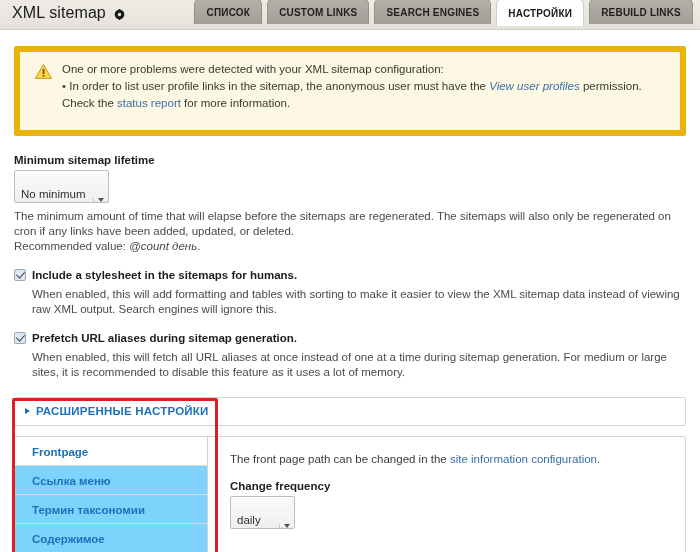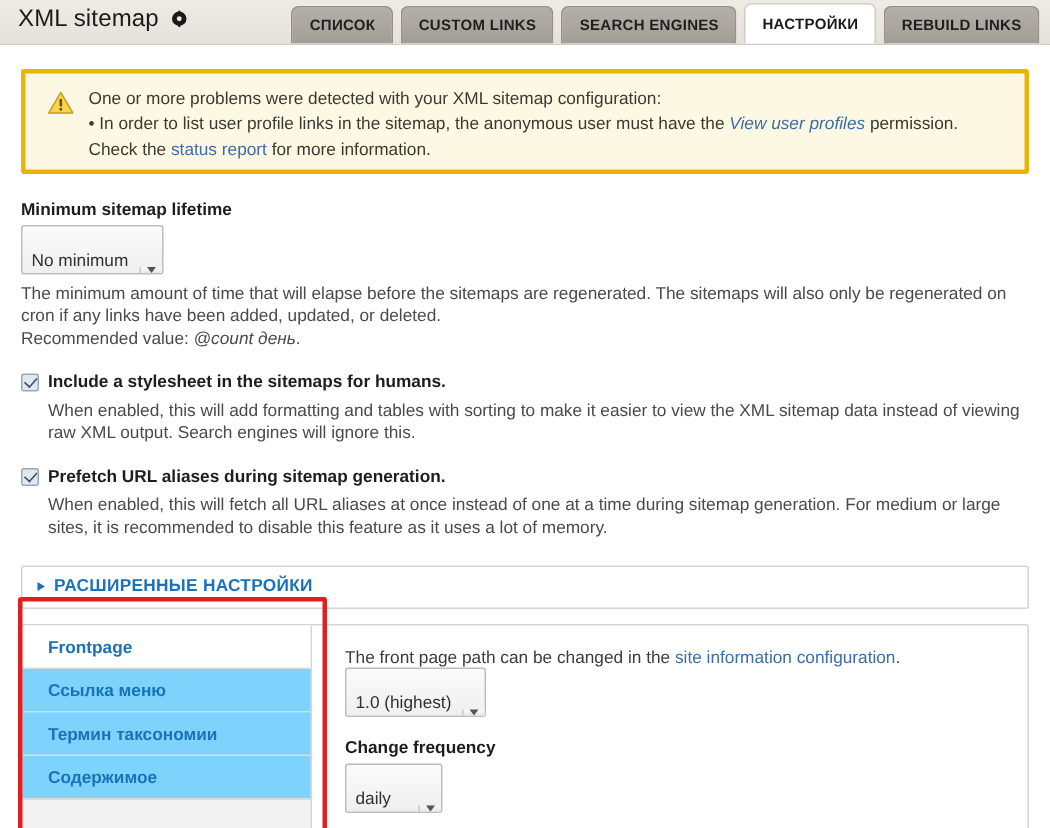--- a/index.html
+++ b/index.html
@@ -35,21 +35,21 @@
     margin-left: 8px;
     position: relative;
     top: -2px;
     width: 11px; height: 11px;
     vertical-align: middle;
   }
   .tabs {
     position: absolute;
     right: 0; bottom: 0;
     display: flex;
-    align-items: flex-end;
+    align-items: flex-start;
     height: 30px;
   }
   .tab {
     font-size: 10px;
     font-weight: bold;
     letter-spacing: .2px;
     color: #1f1f1f;
     background: #a9a59e;
     background: linear-gradient(to bottom,#b4b0a9 0%, #a29e96 100%);
     border: 1px solid #969289;
@@ -71,23 +71,23 @@
   }
   .tab:last-child { margin-right: 7px; }
 
   
   .content { padding: 0 14px; position: relative; }
 
   
   .warning {
     margin-top: 16px;
     background: #fdf8e3;
-    border: 3px solid #eab308;
-    border-radius: 2px;
-    padding: 9px 12px 4px 12px;
+    border: 6px solid #eab308;
+    border-radius: 2px;
+    padding: 9px 12px 18px 12px;
     display: flex;
     align-items: flex-start;
     min-height: 55px;
   }
   .warn-icon { flex: 0 0 auto; margin: 3px 10px 0 3px; }
   .warn-body { font-size: 11.5px; line-height: 17px; color: #3a3a32; }
   .warn-body .bullet { display: block; }
   .warn-body a { color: #3b6ea8; text-decoration: none; }
   .warn-body a.ital { font-style: italic; }
 
@@ -315,24 +315,20 @@
   <div class="vpanel">
     <div class="vtabs">
       <div class="vtab selected">Frontpage</div>
       <div class="vtab">Ссылка меню</div>
       <div class="vtab">Термин таксономии</div>
       <div class="vtab">Содержимое</div>
     </div>
     <div class="vpane">
       <div class="lead"><span>The front page path can be changed in the </span><a href="#">site information configuration</a><span>.</span></div>
 
-      <div class="selectbox">
-        <span class="val">1.0 (highest)</span>
-        <span class="arrowbtn"></span>
-      </div>
 
       <div class="label sel-gap">Change frequency</div>
       <div class="selectbox">
         <span class="val" style="min-width:48px">daily</span>
         <span class="arrowbtn"></span>
       </div>
     </div>
   </div>
 
   <div class="redbox"></div>

